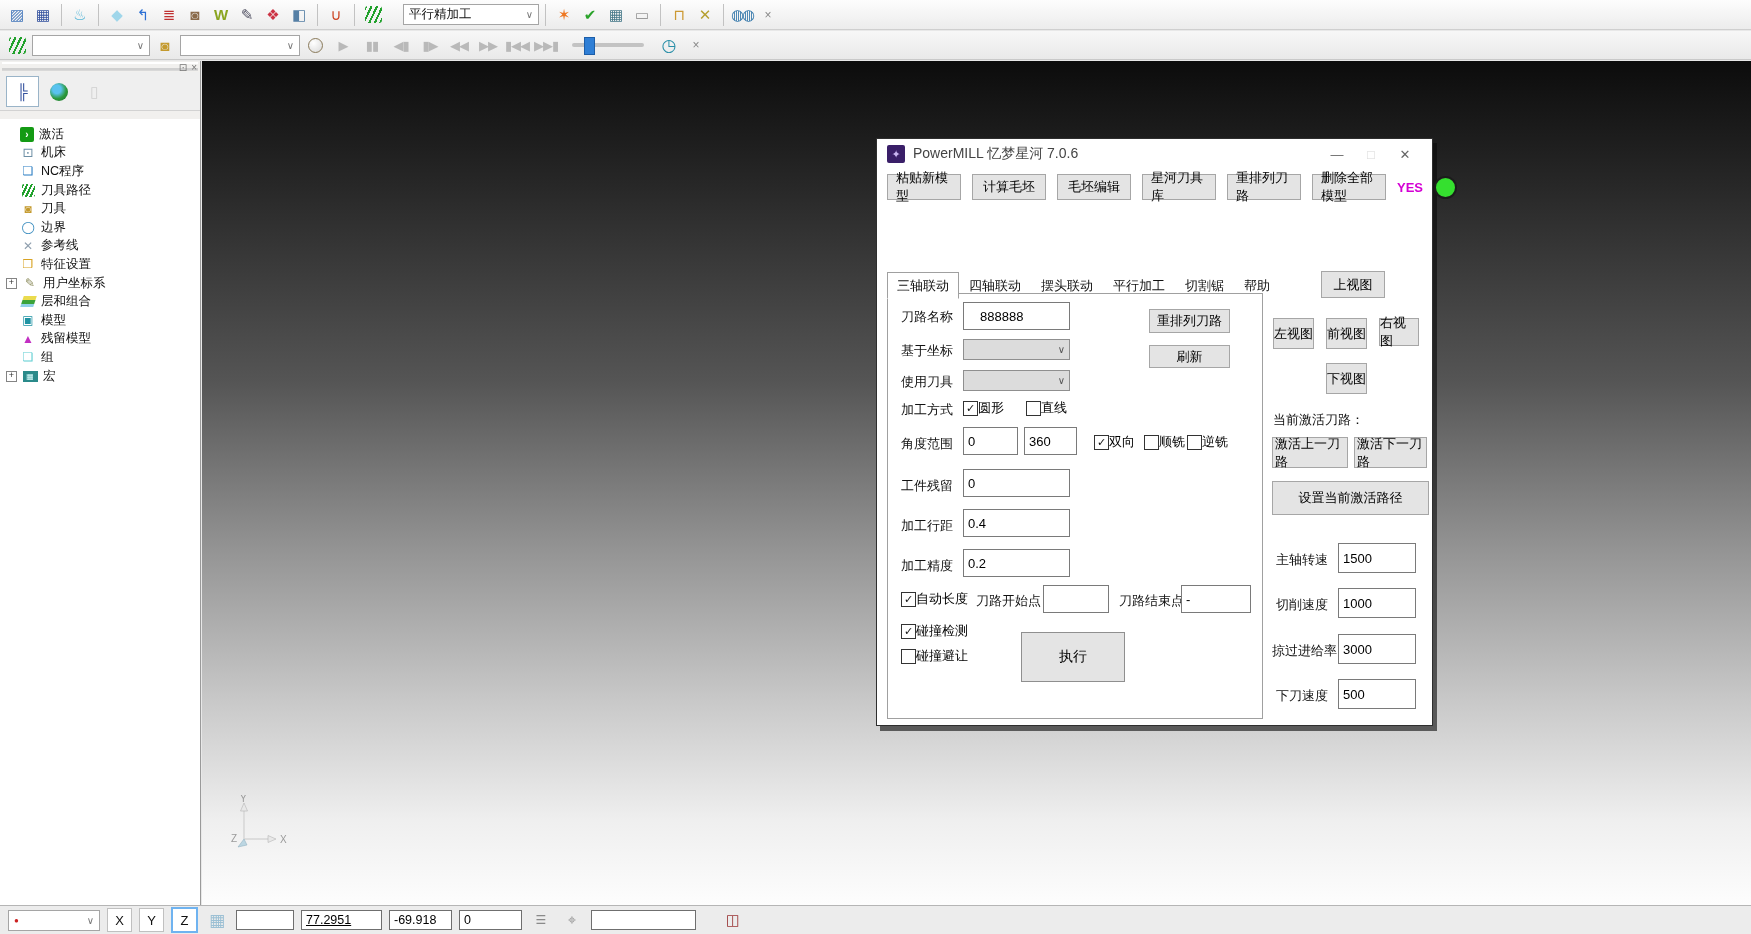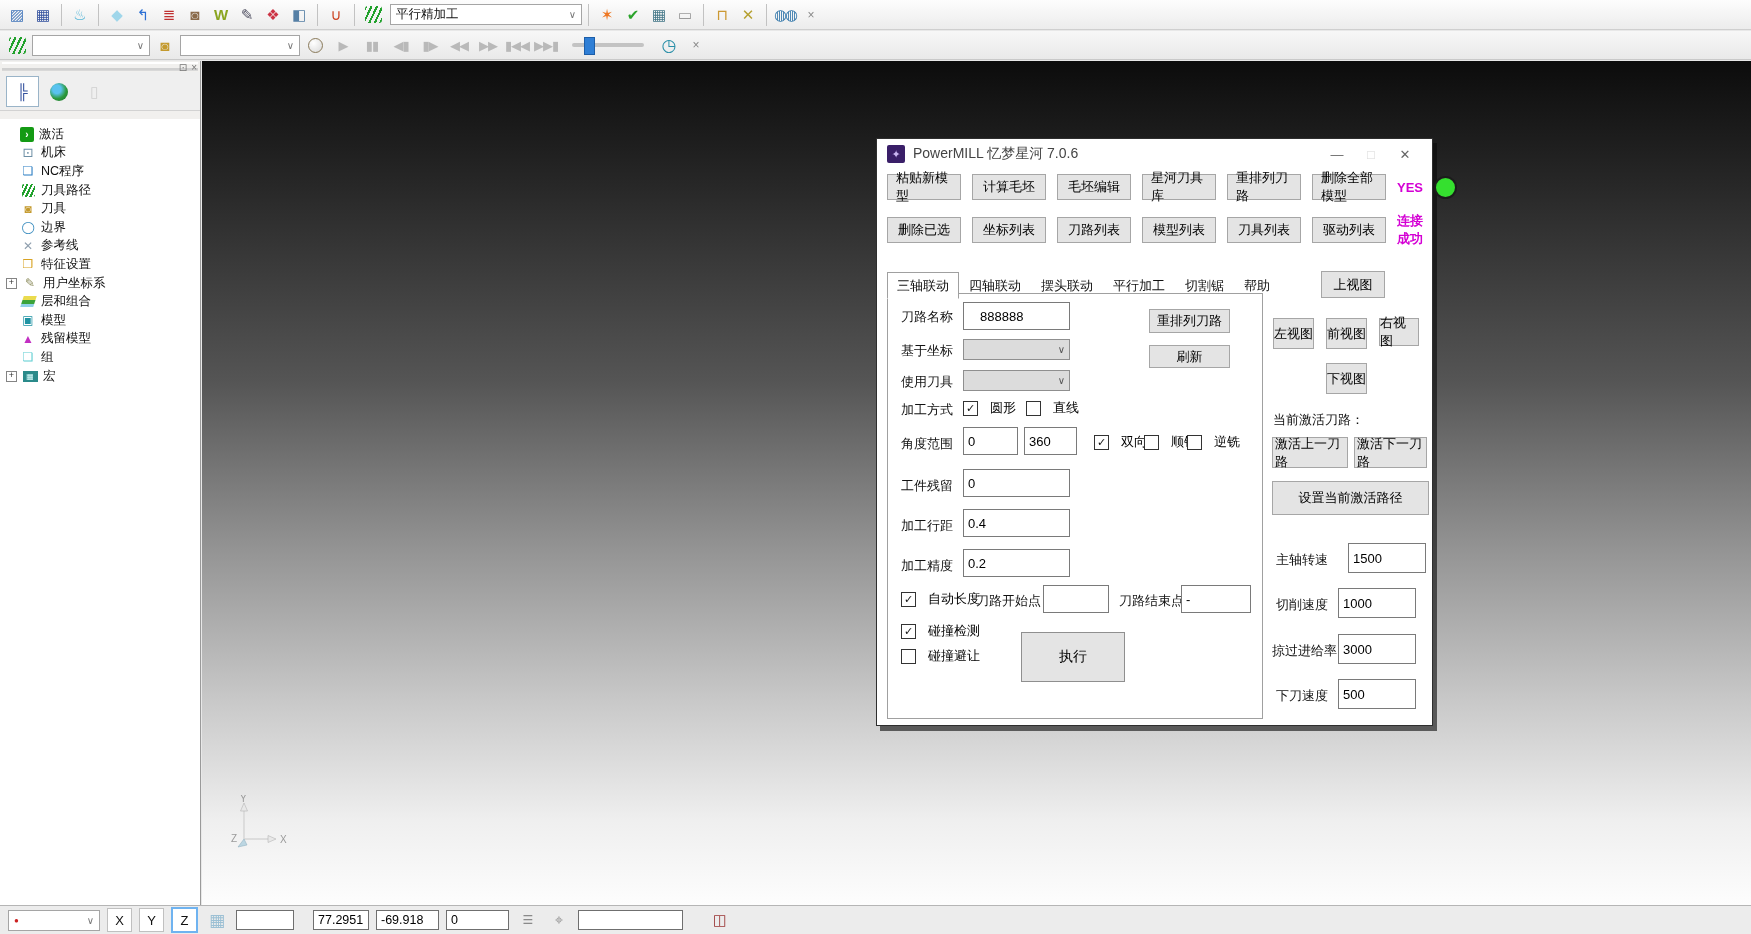--- a/index.html
+++ b/index.html
@@ -99,21 +99,21 @@
   .dtab{padding:4px 9px 3px;border:1px solid transparent;color:#111;}
   .dtab.active{background:#fff;border:1px solid #a0a0a0;border-bottom:1px solid #fff;position:relative;z-index:2;}
   .dpanel{position:absolute;left:10px;top:154px;width:376px;height:426px;border:1px solid #a0a0a0;
           background:#fff;box-sizing:border-box;}
   .abs{position:absolute;}
   .flabel{font-size:13px;color:#111;white-space:nowrap;}
   .finput{border:1px solid #7a7a7a;background:#fff;font-size:13px;padding:0 4px;box-sizing:border-box;
           font-family:"Liberation Sans",sans-serif;}
   .fcombo{background:#dcdcdc;border:1px solid #8f8f8f;display:flex;align-items:center;box-sizing:border-box;}
   .fcombo .arr{margin-left:auto;font-size:10px;color:#555;padding-right:4px;}
-  .ckrow{display:flex;align-items:center;gap:12px;}
+  .ckrow{display:flex;align-items:center;gap:0;}
   .ckb{width:13px;height:13px;border:1px solid #333;background:#fff;display:inline-flex;align-items:center;
        justify-content:center;font-size:11px;color:#111;flex:none;box-sizing:content-box;}
   .ckb.checked::after{content:"✓";}
   .exec{font-size:14px;border:1px solid #8f8f8f;background:#e4e4e4;}
   .rlabel{font-size:13px;color:#111;white-space:nowrap;}
 </style>
 </head>
 <body>
 
 <div class="wrap">
@@ -131,21 +131,21 @@
     <span class="ico" style="color:#8aa520;font-weight:bold">W</span>
     <span class="ico" style="color:#556">✎</span>
     <span class="ico" style="color:#cc3344">❖</span>
     <span class="ico" style="color:#557fa5">◧</span>
     <span class="sep"></span>
     <span class="ico" style="color:#cc4422">∪</span>
     <span class="sep"></span>
     <span class="ico">
         <span class="spring"></span>
       </span>
-    <div class="combo" style="width:192px;margin-left:3px">
+    <div class="combo" style="width:136px;margin-left:16px">
       <span>平行精加工</span>
       <span class="arr">∨</span>
     </div>
     <span class="sep"></span>
     <span class="ico" style="color:#ee7722">✶</span>
     <span class="ico" style="color:#2aa32a">✔</span>
     <span class="ico" style="color:#447788">▦</span>
     <span class="ico" style="color:#9a9a9a">▭</span>
     <span class="sep"></span>
     <span class="ico" style="color:#cc9933">⊓</span>
@@ -300,29 +300,20 @@
     <div class="brow" style="margin-top:2px">
       <div class="dbtn">粘贴新模型</div>
       <div class="dbtn">计算毛坯</div>
       <div class="dbtn">毛坯编辑</div>
       <div class="dbtn">星河刀具库</div>
       <div class="dbtn">重排列刀路</div>
       <div class="dbtn">删除全部模型</div>
       <span class="magenta">YES</span>
       <span class="gcircle"></span>
     </div>
-    <div class="brow" style="margin-top:6px">
-      <div class="dbtn">删除已选</div>
-      <div class="dbtn">坐标列表</div>
-      <div class="dbtn">刀路列表</div>
-      <div class="dbtn">模型列表</div>
-      <div class="dbtn">刀具列表</div>
-      <div class="dbtn">驱动列表</div>
-      <span class="magenta">连接成功</span>
-    </div>
 
     <div class="dtabs">
       <span class="dtab active">三轴联动</span>
       <span class="dtab">四轴联动</span>
       <span class="dtab">摆头联动</span>
       <span class="dtab">平行加工</span>
       <span class="dtab">切割锯</span>
       <span class="dtab">帮助</span>
     </div>
 
@@ -405,40 +396,40 @@
     <div class="dbtn abs" style="left:449px;top:179px;width:41px;height:31px">前视图</div>
     <div class="dbtn abs" style="left:502px;top:179px;width:40px;height:28px">右视图</div>
     <div class="dbtn abs" style="left:449px;top:224px;width:41px;height:31px">下视图</div>
 
     <span class="rlabel abs" style="left:396px;top:272px">当前激活刀路：</span>
     <div class="dbtn abs" style="left:395px;top:298px;width:76px;height:31px;padding:0 2px">激活上一刀路</div>
     <div class="dbtn abs" style="left:477px;top:298px;width:73px;height:31px;padding:0 2px">激活下一刀路</div>
     <div class="dbtn abs" style="left:395px;top:342px;width:157px;height:34px">设置当前激活路径</div>
 
     <span class="rlabel abs" style="left:399px;top:412px">主轴转速</span>
-    <input class="finput abs" style="left: 461px; top: 404px; width: 78px; height: 30px; margin-left: 10px;" value="1500">
+    <input class="finput abs" style="left: 461px; top: 404px; width: 78px; height: 30px;" value="1500">
     <span class="rlabel abs" style="left:399px;top:457px">切削速度</span>
     <input class="finput abs" style="left: 461px; top: 449px; width: 78px; height: 30px;" value="1000">
     <span class="rlabel abs" style="left:395px;top:503px">掠过进给率</span>
     <input class="finput abs" style="left: 461px; top: 495px; width: 78px; height: 30px;" value="3000">
     <span class="rlabel abs" style="left:399px;top:548px">下刀速度</span>
     <input class="finput abs" style="left: 461px; top: 540px; width: 78px; height: 30px;" value="500">
   </div>
 
   <div class="statusbar">
     <div class="combo" style="width:92px;background:#fff">
       <span class="reddot">●</span>
       <span class="arr">∨</span>
     </div>
     <div class="xyzb">X</div>
     <div class="xyzb">Y</div>
     <div class="xyzb active">Z</div>
     <span class="ico" style="color:#9cc0d4;font-size:17px">▦</span>
     <input class="sfield" style="width: 58px;" value="">
-    <input class="sfield" style="width: 56px; margin-left: 12px;" value="77.2951">
+    <input class="sfield" style="width: 81px;  text-decoration: underline;" value="77.2951">
     <input class="sfield" style="width: 63px;" value="-69.918">
     <input class="sfield" style="width: 63px;" value="0">
     <span class="ico" style="color:#8a8a8a;font-size:12px">☰</span>
     <span class="ico" style="color:#9a9a9a;font-size:15px">⌖</span>
     <input class="sfield" style="width: 105px;" value="">
     <span class="ico" style="color:#993333;font-size:15px;margin-left:18px">◫</span>
   </div>
 
 </div>
 

